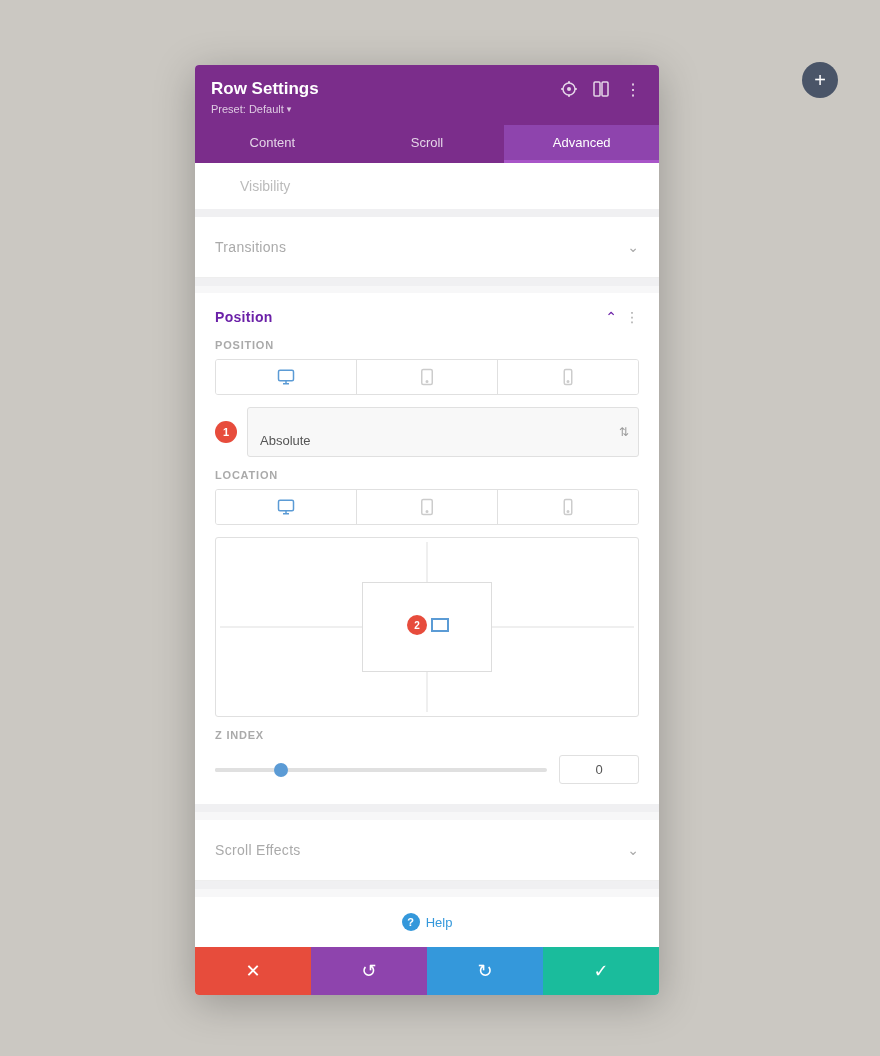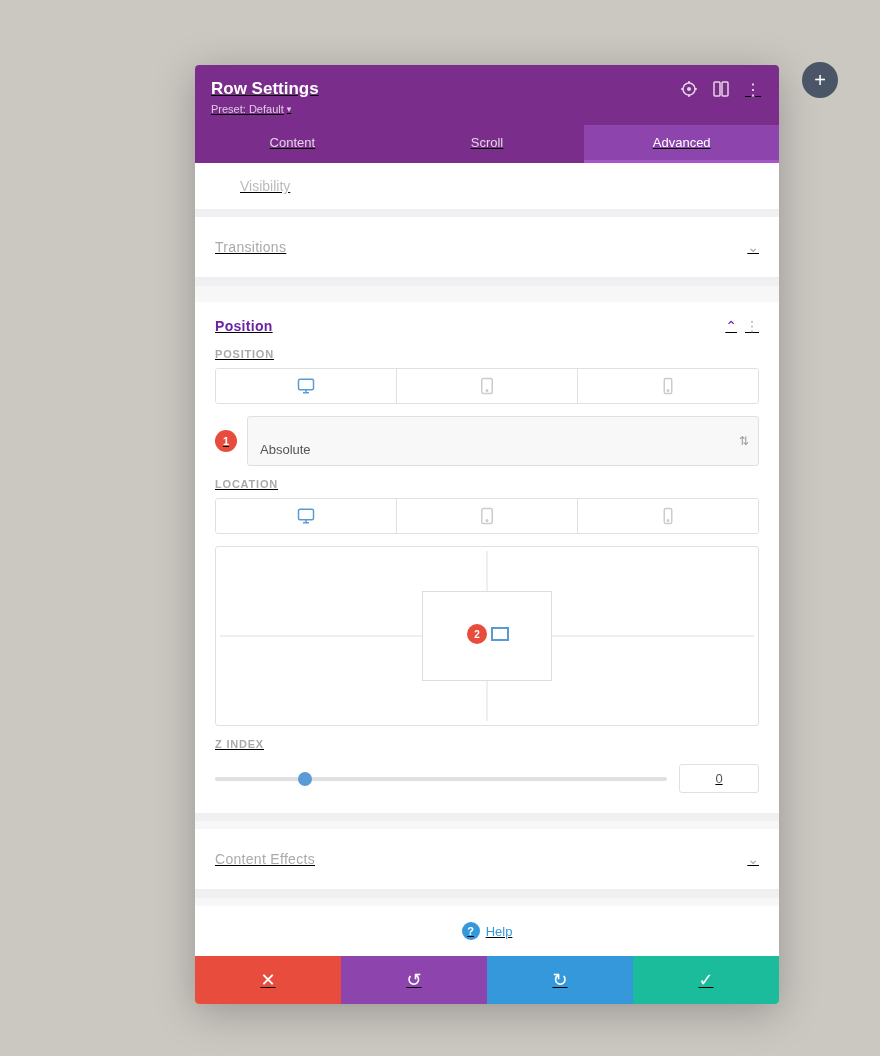--- a/index.html
+++ b/index.html
@@ -34,28 +34,27 @@
       color: white;
       font-size: 20px;
       font-weight: 300;
       z-index: 10;
     }
 
     .panel {
       position: absolute;
       top: 65px;
       left: 195px;
-      width: 584px;
+      width: 464px;
       background: #ffffff;
       border-radius: 4px;
       box-shadow: 0 8px 40px rgba(0,0,0,0.25);
       overflow: hidden;
       display: flex;
       flex-direction: column;
-      text-decoration: underline;
     }
 
     
     .panel-header {
       background: #7b2d8b;
       padding: 14px 16px 0 16px;
     }
 
     .panel-header-top {
       display: flex;
@@ -154,21 +153,21 @@
 
     .chevron-icon {
       color: #aaa;
       font-size: 14px;
     }
 
     
     .position-section {
       padding: 16px 20px;
       background: white;
-      margin-top: 16px;
+      margin-top: 7px;
     }
 
     .field-label {
       font-size: 11px;
       color: #aaa;
       text-transform: uppercase;
       letter-spacing: 0.8px;
       margin-bottom: 8px;
       font-weight: 600;
     }
@@ -633,21 +632,21 @@
         </div>
         <input class="zindex-input" type="text" value="0" style="">
       </div>
 
     </div>
 
     <div class="divider"></div>
 
     <div class="scroll-section">
       <div class="section-row">
-        <span class="section-title">Content Effects</span>
+        <span class="section-title">Scroll Effects</span>
         <span class="chevron-icon">⌄</span>
       </div>
     </div>
 
     <div class="divider"></div>
 
     <div class="help-row">
       <div class="help-icon">?</div>
       <span class="help-text">Help</span>
     </div>

